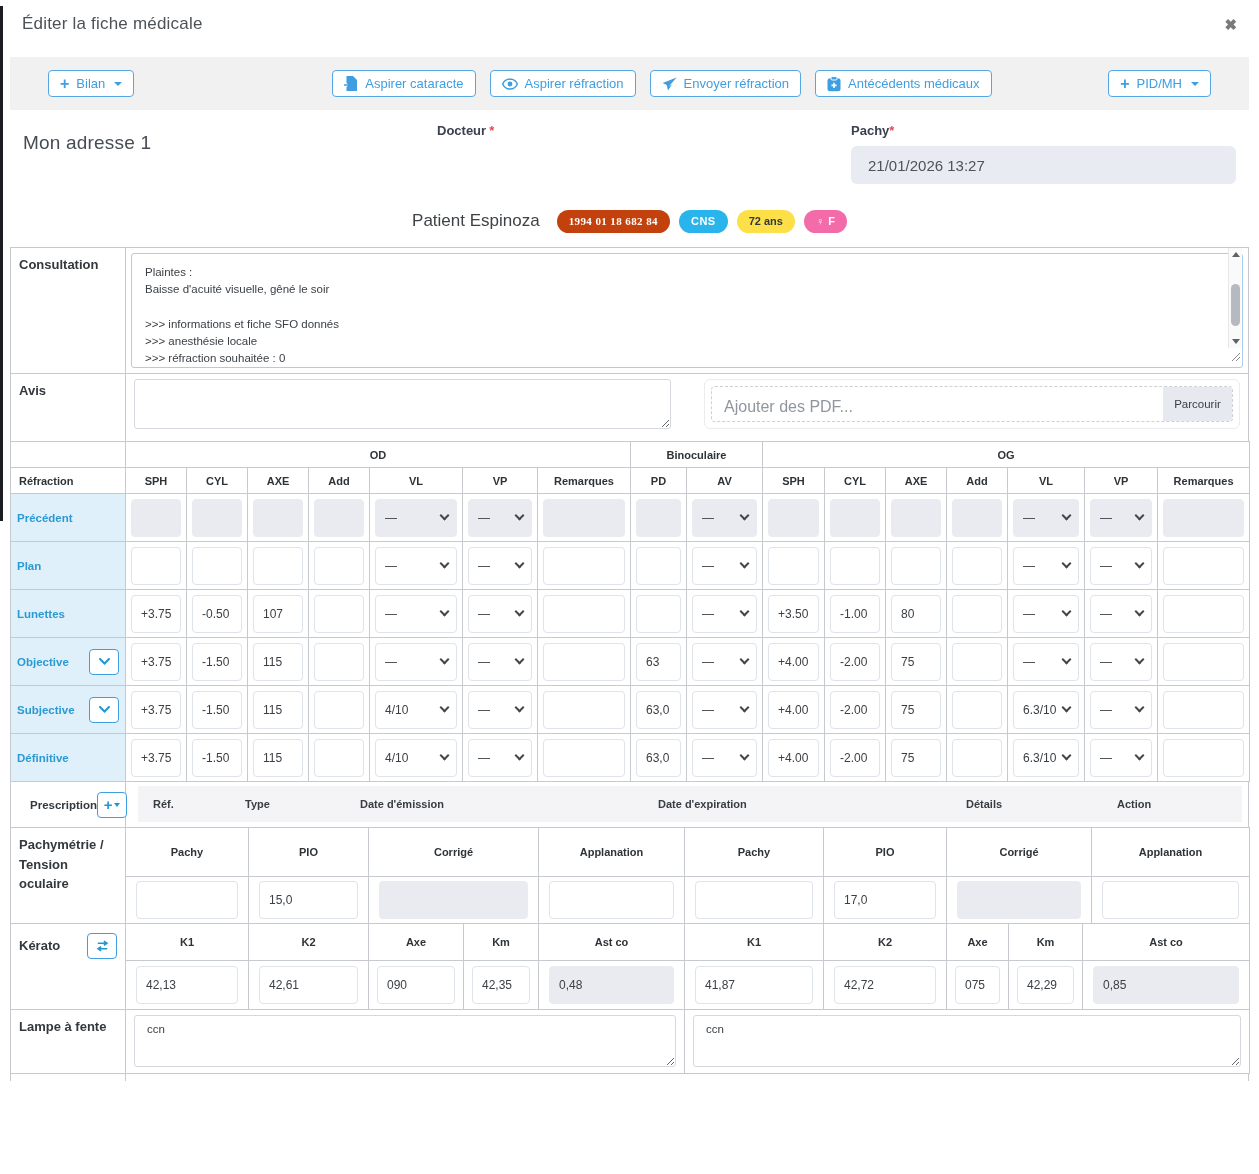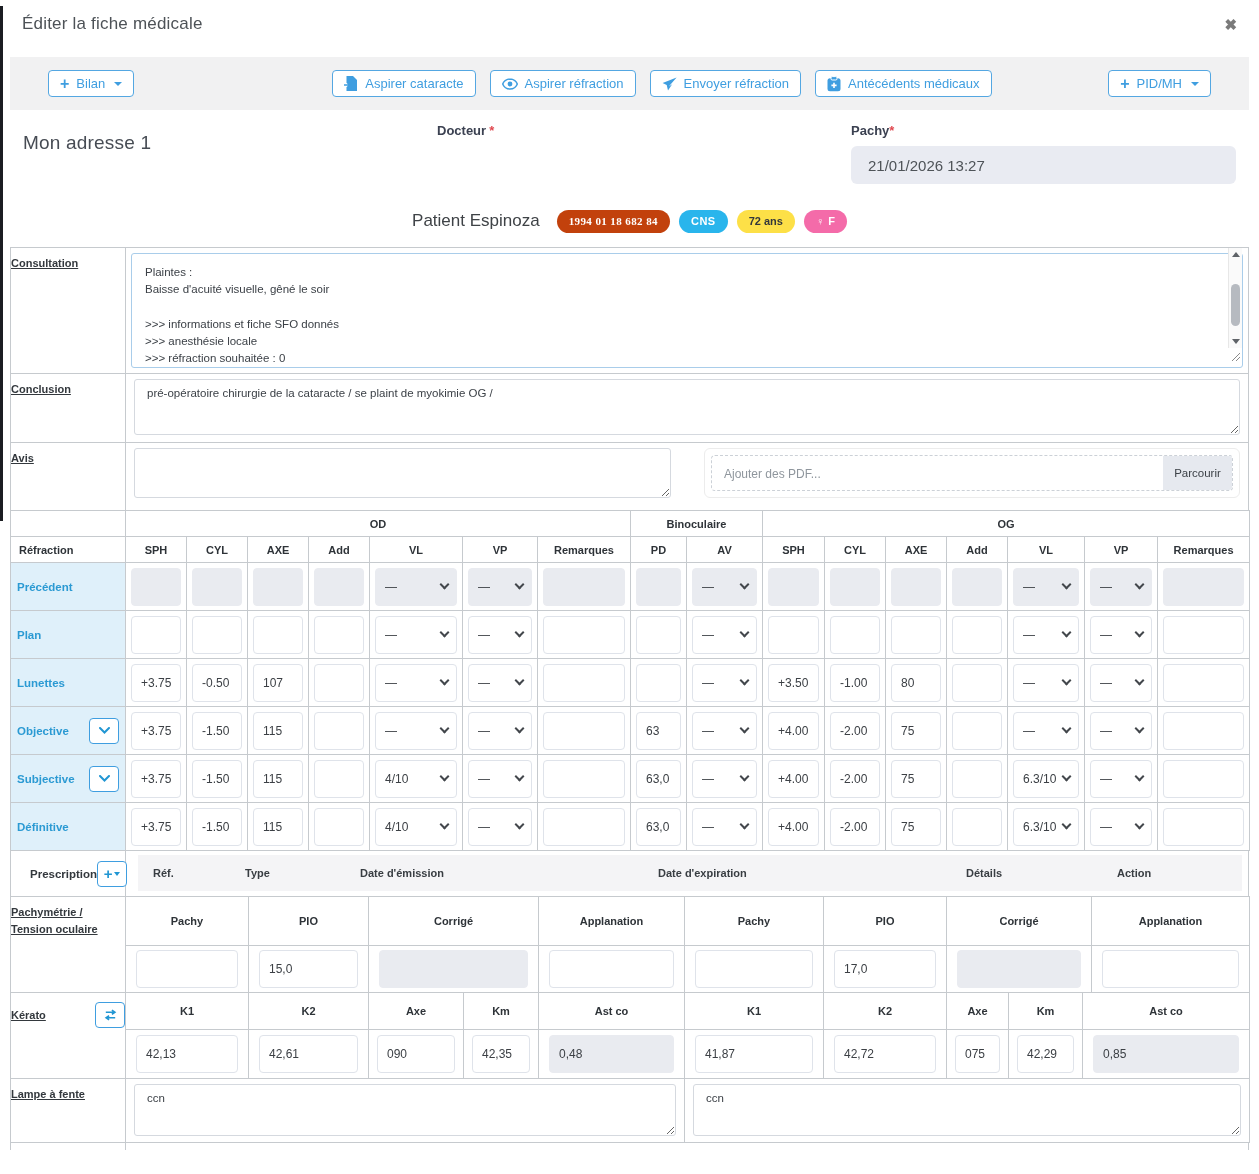--- a/index.html
+++ b/index.html
@@ -39,41 +39,41 @@
   .pill { height:23px; display:inline-flex; align-items:center; gap:4px; padding:0 12px; border-radius:12px; font-size:11px; font-weight:700; }
   .pill-id  { background:#c2410c; color:#fff; letter-spacing:.4px;font-family:Liberation Serif, serif; }
   .pill-cns { background:#29b5ec; color:#fff; letter-spacing:.5px; }
   .pill-age { background:#fde047; color:#33373b; }
   .pill-sex { background:#f46ba9; color:#fff; }
 
   
   .stack { margin:14px 10px 0; }
   table.sec { border-collapse:collapse; table-layout:fixed; width:1239px; margin-top:-1px; }
   .sec th, .sec td { border:1px solid #c6cace; }
-  .lab { font-size:11px; font-weight:700; color:#33383d; padding:7px 0; vertical-align:top; line-height:1.5;text-decoration:underline; }
+  .lab { font-size:13px; font-weight:700; color:#33383d; padding:7px 8px; vertical-align:top; line-height:1.5; }
 
   td.cwrap { padding:5px; height:125px; vertical-align:top; }
   .consult { position:relative; height:115px; border:1px solid #a9cdea; border-radius:3px; padding:10px 13px;
              font-size:11.5px; color:#3c4147; line-height:1.5; white-space:pre-line; overflow:hidden; background:#fff; }
   .sbar { position:absolute; top:1px; right:1px; bottom:12px; width:14px; background:#fafafa; border-left:1px solid #e7e7e7; }
   .sb-up { position:absolute; top:4px; left:3px; width:0; height:0; border-left:4px solid transparent; border-right:4px solid transparent; border-bottom:5px solid #5f6368; }
   .sb-down { position:absolute; bottom:4px; left:3px; width:0; height:0; border-left:4px solid transparent; border-right:4px solid transparent; border-top:5px solid #5f6368; }
   .sb-thumb { position:absolute; top:36%; left:2px; width:9px; height:42px; background:#b6bac0; border-radius:5px; }
   .rz { position:absolute; right:2px; bottom:1px; width:10px; height:10px; }
 
   td.pad { padding:5px 8px; vertical-align:top; }
   .txa { width:100%; height:56px; border:1px solid #d5d9df; border-radius:3px; padding:7px 12px; font-size:11.5px;
          color:#3c4147; font-family:inherit; display:block; background:#fff; }
   td.concl { height:69px; }
   td.avis { height:68px; }
   .avisrow { display:flex; gap:33px; }
   .avis-txa { width:537px; height:50px; flex:none; }
   .pdfwrap { flex:1; border:1px solid #ececec; border-radius:6px; padding:6px; height:50px; }
   .pdfinner { border:1px dashed #ccd1d7; border-radius:4px; height:36px; display:flex; justify-content:space-between; overflow:hidden; }
-  .pdftext { font-size:12px; color:#8f969d; padding:11px 0 0 12px; }
+  .pdftext { font-size:16px; color:#8f969d; padding:11px 0 0 12px; }
   .pdfbtn { width:69px; background:#e6e9ef; display:flex; align-items:center; justify-content:center; font-size:11.5px; color:#3c4147; cursor:pointer; }
 
   
   .sec th { font-size:11px; color:#2e3338; font-weight:700; height:26px; background:#fff; text-align:center; }
   th.rxlab { text-align:left; padding-left:8px; }
   td.c { padding:4px 5px; height:48px; vertical-align:middle; }
   td.rlab { background:#dff0fa; color:#2b9ad3; font-size:11.5px; font-weight:700; padding:0 6px; }
   .rlab-flex { display:flex; align-items:center; justify-content:space-between; }
   .rin { width:100%; height:38px; border:1px solid #dfe3ea; border-radius:4px; font-size:12px; color:#3c4045;
          padding:0 9px; background:#fff; font-family:inherit; }
@@ -208,34 +208,20 @@
           </div>
           <svg class="rz" style="position:absolute; right:2px; top:-16px;" width="10" height="10" viewBox="0 0 10 10">
                 <path d="M9 1L1 9M9 5L5 9" stroke="#8a8a8a" stroke-width="1"></path>
               </svg>
         </div>
       </td>
     </tr>
   </tbody>
     </table>
 
-  <table class="sec">
-    <colgroup>
-        <col style="width:115px">
-        <col>
-      </colgroup>
-    <tbody>
-        <tr>
-      <td class="lab">Conclusion</td>
-      <td class="pad concl">
-            <textarea class="txa" style="">pré-opératoire chirurgie de la cataracte / se plaint de myokimie OG /</textarea>
-          </td>
-    </tr>
-  </tbody>
-    </table>
 
   <table class="sec">
     <colgroup>
         <col style="width:115px">
         <col>
       </colgroup>
     <tbody>
         <tr>
       <td class="lab">Avis</td>
       <td class="pad avis">

